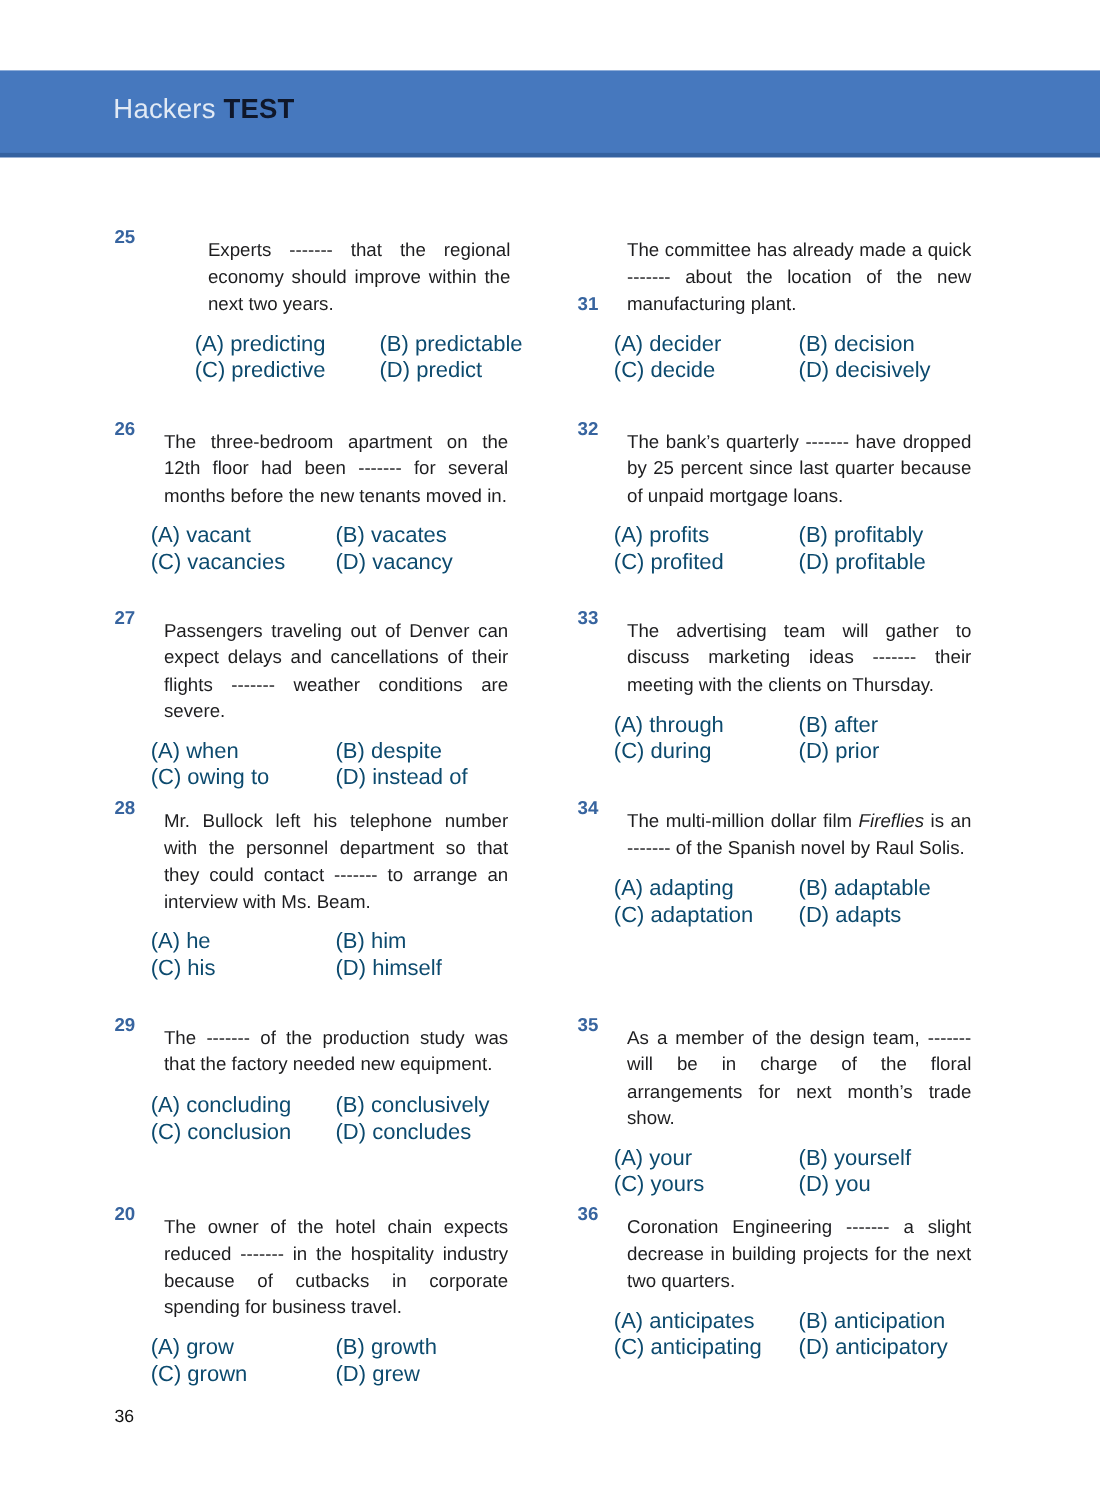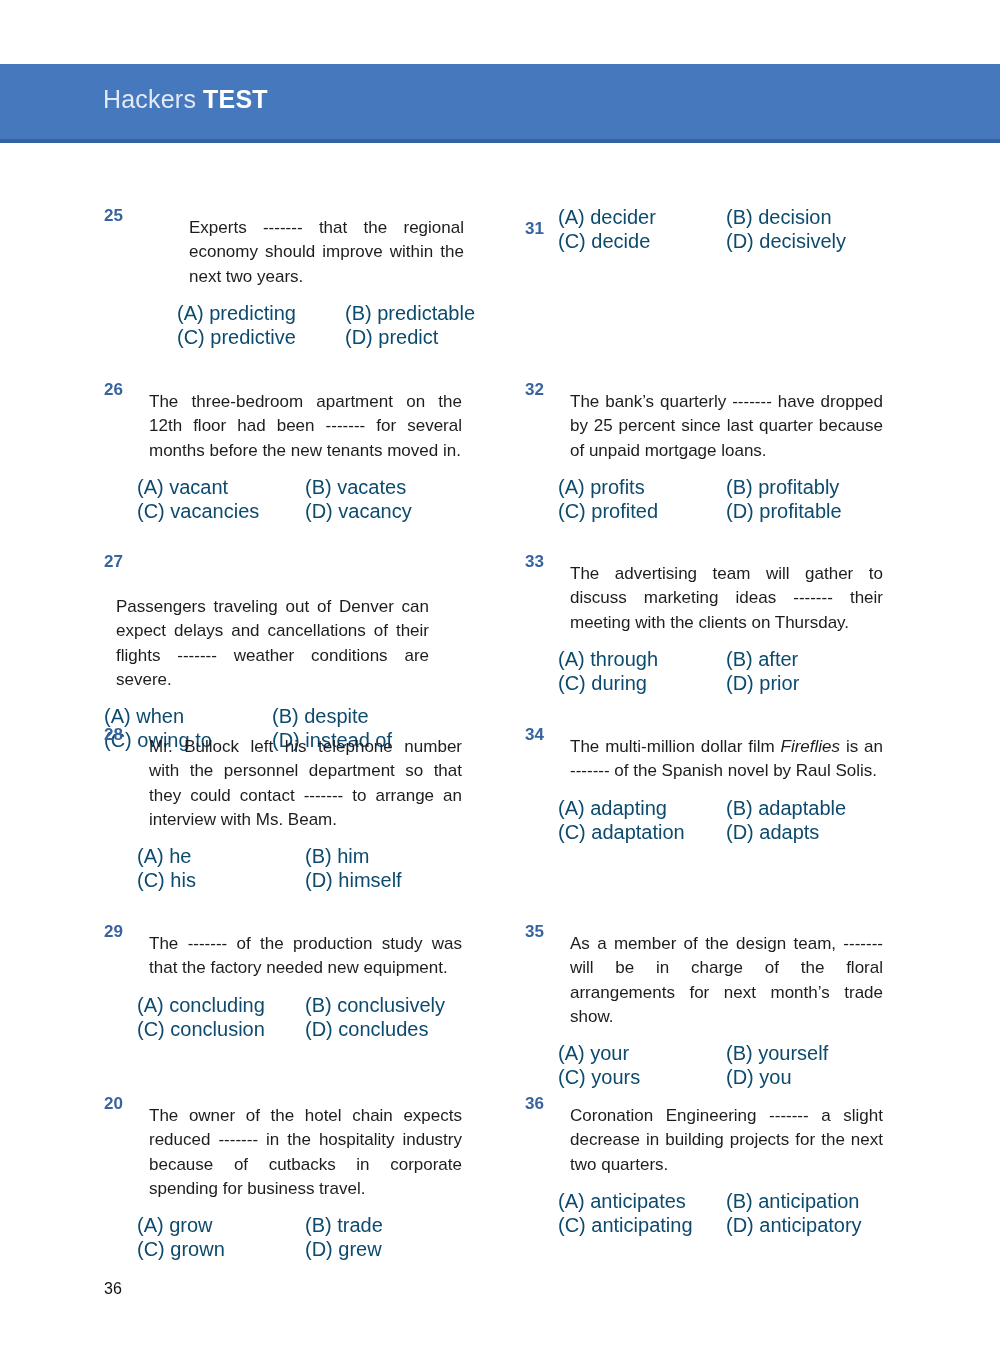--- a/index.html
+++ b/index.html
@@ -25,21 +25,21 @@
     align-items: center;
   }
   .band-title {
     margin-left: 103px;
     font-size: 25px;
     color: #e2eaf5;
     letter-spacing: 0.2px;
     margin-top: -4px;
   }
   .band-title .brand { font-weight: 400; }
-  .band-title .section { font-weight: 700; margin-left: 7px; color: #ffffff; }
+  .band-title .section { font-weight: 700; margin-left: 7px; color: #0f172a; }
 
   
   .col { position: absolute; top: 0; width: 372px; height: 1369px; }
   .col-left  { left: 104px; }
   .col-right { left: 525px; }
 
   .question {
     position: absolute;
     left: 0;
     display: flex;
@@ -110,21 +110,21 @@
     <div class="qbody">
       <p class="stem">The three-bedroom apartment on the 12th floor had been ------- for several months before the new tenants moved in.</p>
       <div class="options">
         <span>(A) vacant</span>
         <span>(B) vacates</span>
         <span>(C) vacancies</span>
         <span>(D) vacancy</span>
       </div>
     </div>
   </article>
-        <article class="question" style="top: 550px; flex-direction: column;">
+        <article class="question" style="top: 550px;">
     <div class="qnum">27</div>
     <div class="qbody">
       <p class="stem">Passengers traveling out of Denver can expect delays and cancellations of their flights ------- weather conditions are severe.</p>
       <div class="options">
         <span>(A) when</span>
         <span>(B) despite</span>
         <span>(C) owing to</span>
         <span>(D) instead of</span>
       </div>
     </div>
@@ -152,31 +152,32 @@
         <span>(D) concludes</span>
       </div>
     </div>
   </article>
         <article class="question" style="top: 1092px;">
     <div class="qnum">20</div>
     <div class="qbody">
       <p class="stem">The owner of the hotel chain expects reduced ------- in the hospitality industry because of cutbacks in corporate spending for business travel.</p>
       <div class="options">
         <span>(A) grow</span>
-        <span>(B) trade</span>
+        <span>(B) growth</span>
         <span>(C) grown</span>
         <span>(D) grew</span>
       </div>
     </div>
   </article>
       </section>
     <section class="col col-right">
         <article class="question" style="top: 204px; align-items: center;">
     <div class="qnum">31</div>
     <div class="qbody">
+      <p class="stem">The committee has already made a quick ------- about the location of the new manufacturing plant.</p>
       <div class="options">
         <span>(A) decider</span>
         <span>(B) decision</span>
         <span>(C) decide</span>
         <span>(D) decisively</span>
       </div>
     </div>
   </article>
         <article class="question" style="top: 378px;">
     <div class="qnum">32</div>

